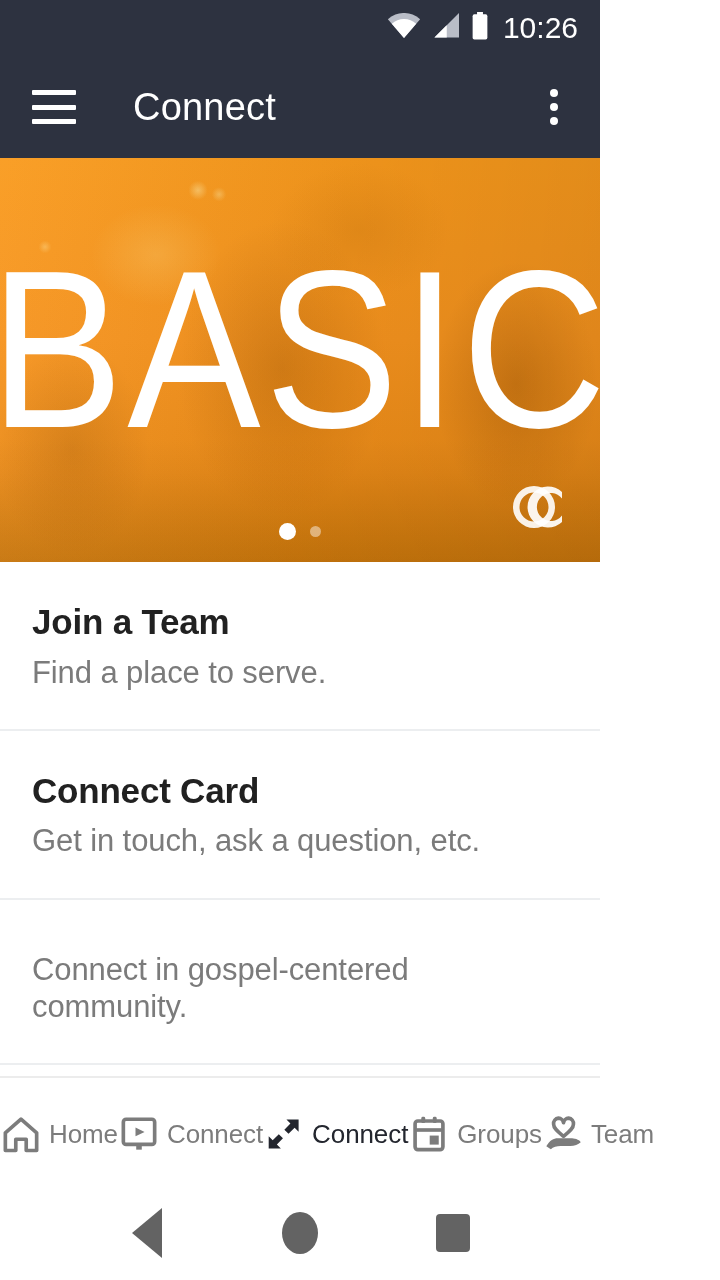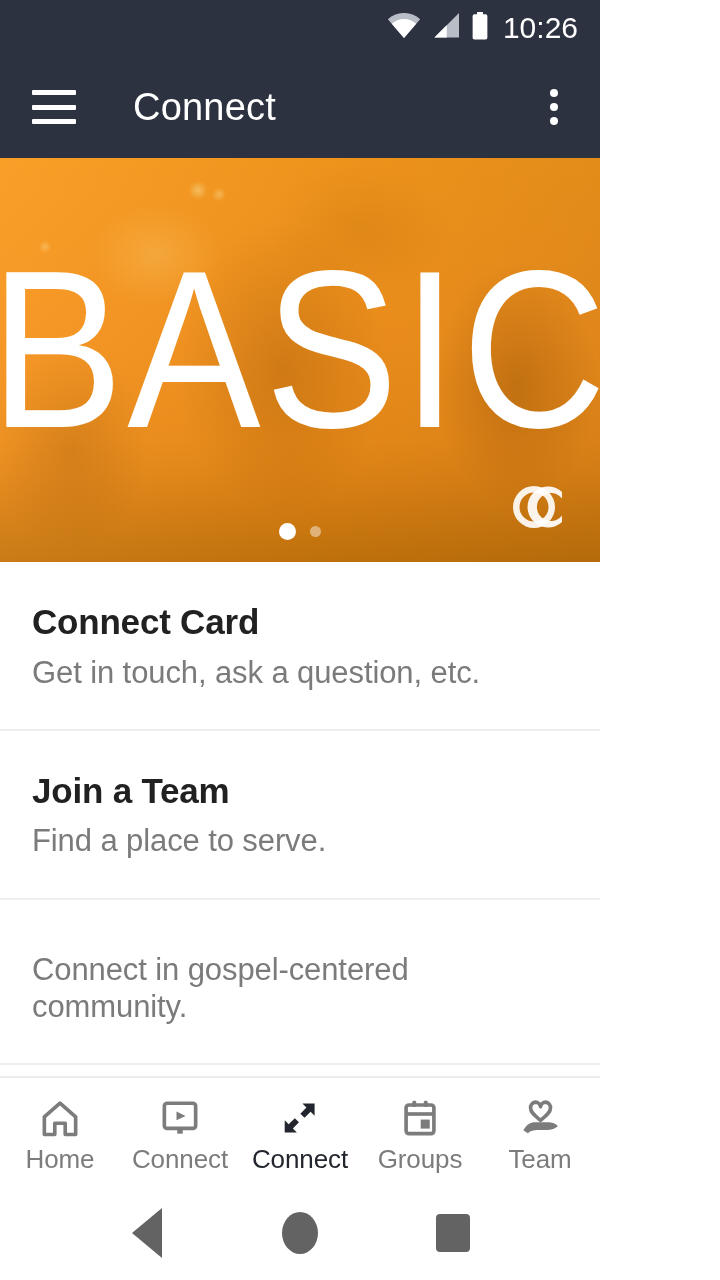--- a/index.html
+++ b/index.html
@@ -204,21 +204,21 @@
     flex: 0 0 auto;
     height: 110px;
     background: #ffffff;
     border-top: 2px solid #ececec;
     display: flex;
     align-items: stretch;
   }
   .tab {
     flex: 1 1 0;
     display: flex;
-    flex-direction: column;
+    flex-direction: row;
     align-items: center;
     justify-content: center;
     gap: 7px;
     cursor: pointer;
     padding-top: 4px;
   }
   .tab .tab-icon {
     height: 42px;
     display: flex;
     align-items: center;
@@ -319,27 +319,27 @@
 
     <div class="hero-dots">
       <span class="dot active"></span>
       <span class="dot"></span>
     </div>
   </div>
 
   <div class="list">
 
     <div class="list-item">
+      <div class="title">Join a Team</div>
+      <div class="subtitle">Find a place to serve.</div>
+    </div>
+
+    <div class="list-item">
       <div class="title">Connect Card</div>
       <div class="subtitle">Get in touch, ask a question, etc.</div>
-    </div>
-
-    <div class="list-item">
-      <div class="title">Join a Team</div>
-      <div class="subtitle">Find a place to serve.</div>
     </div>
 
     <div class="list-item">
       <div class="subtitle">Connect in gospel-centered community.</div>
     </div>
 
   </div>
 
   <div class="tab-bar">
 

